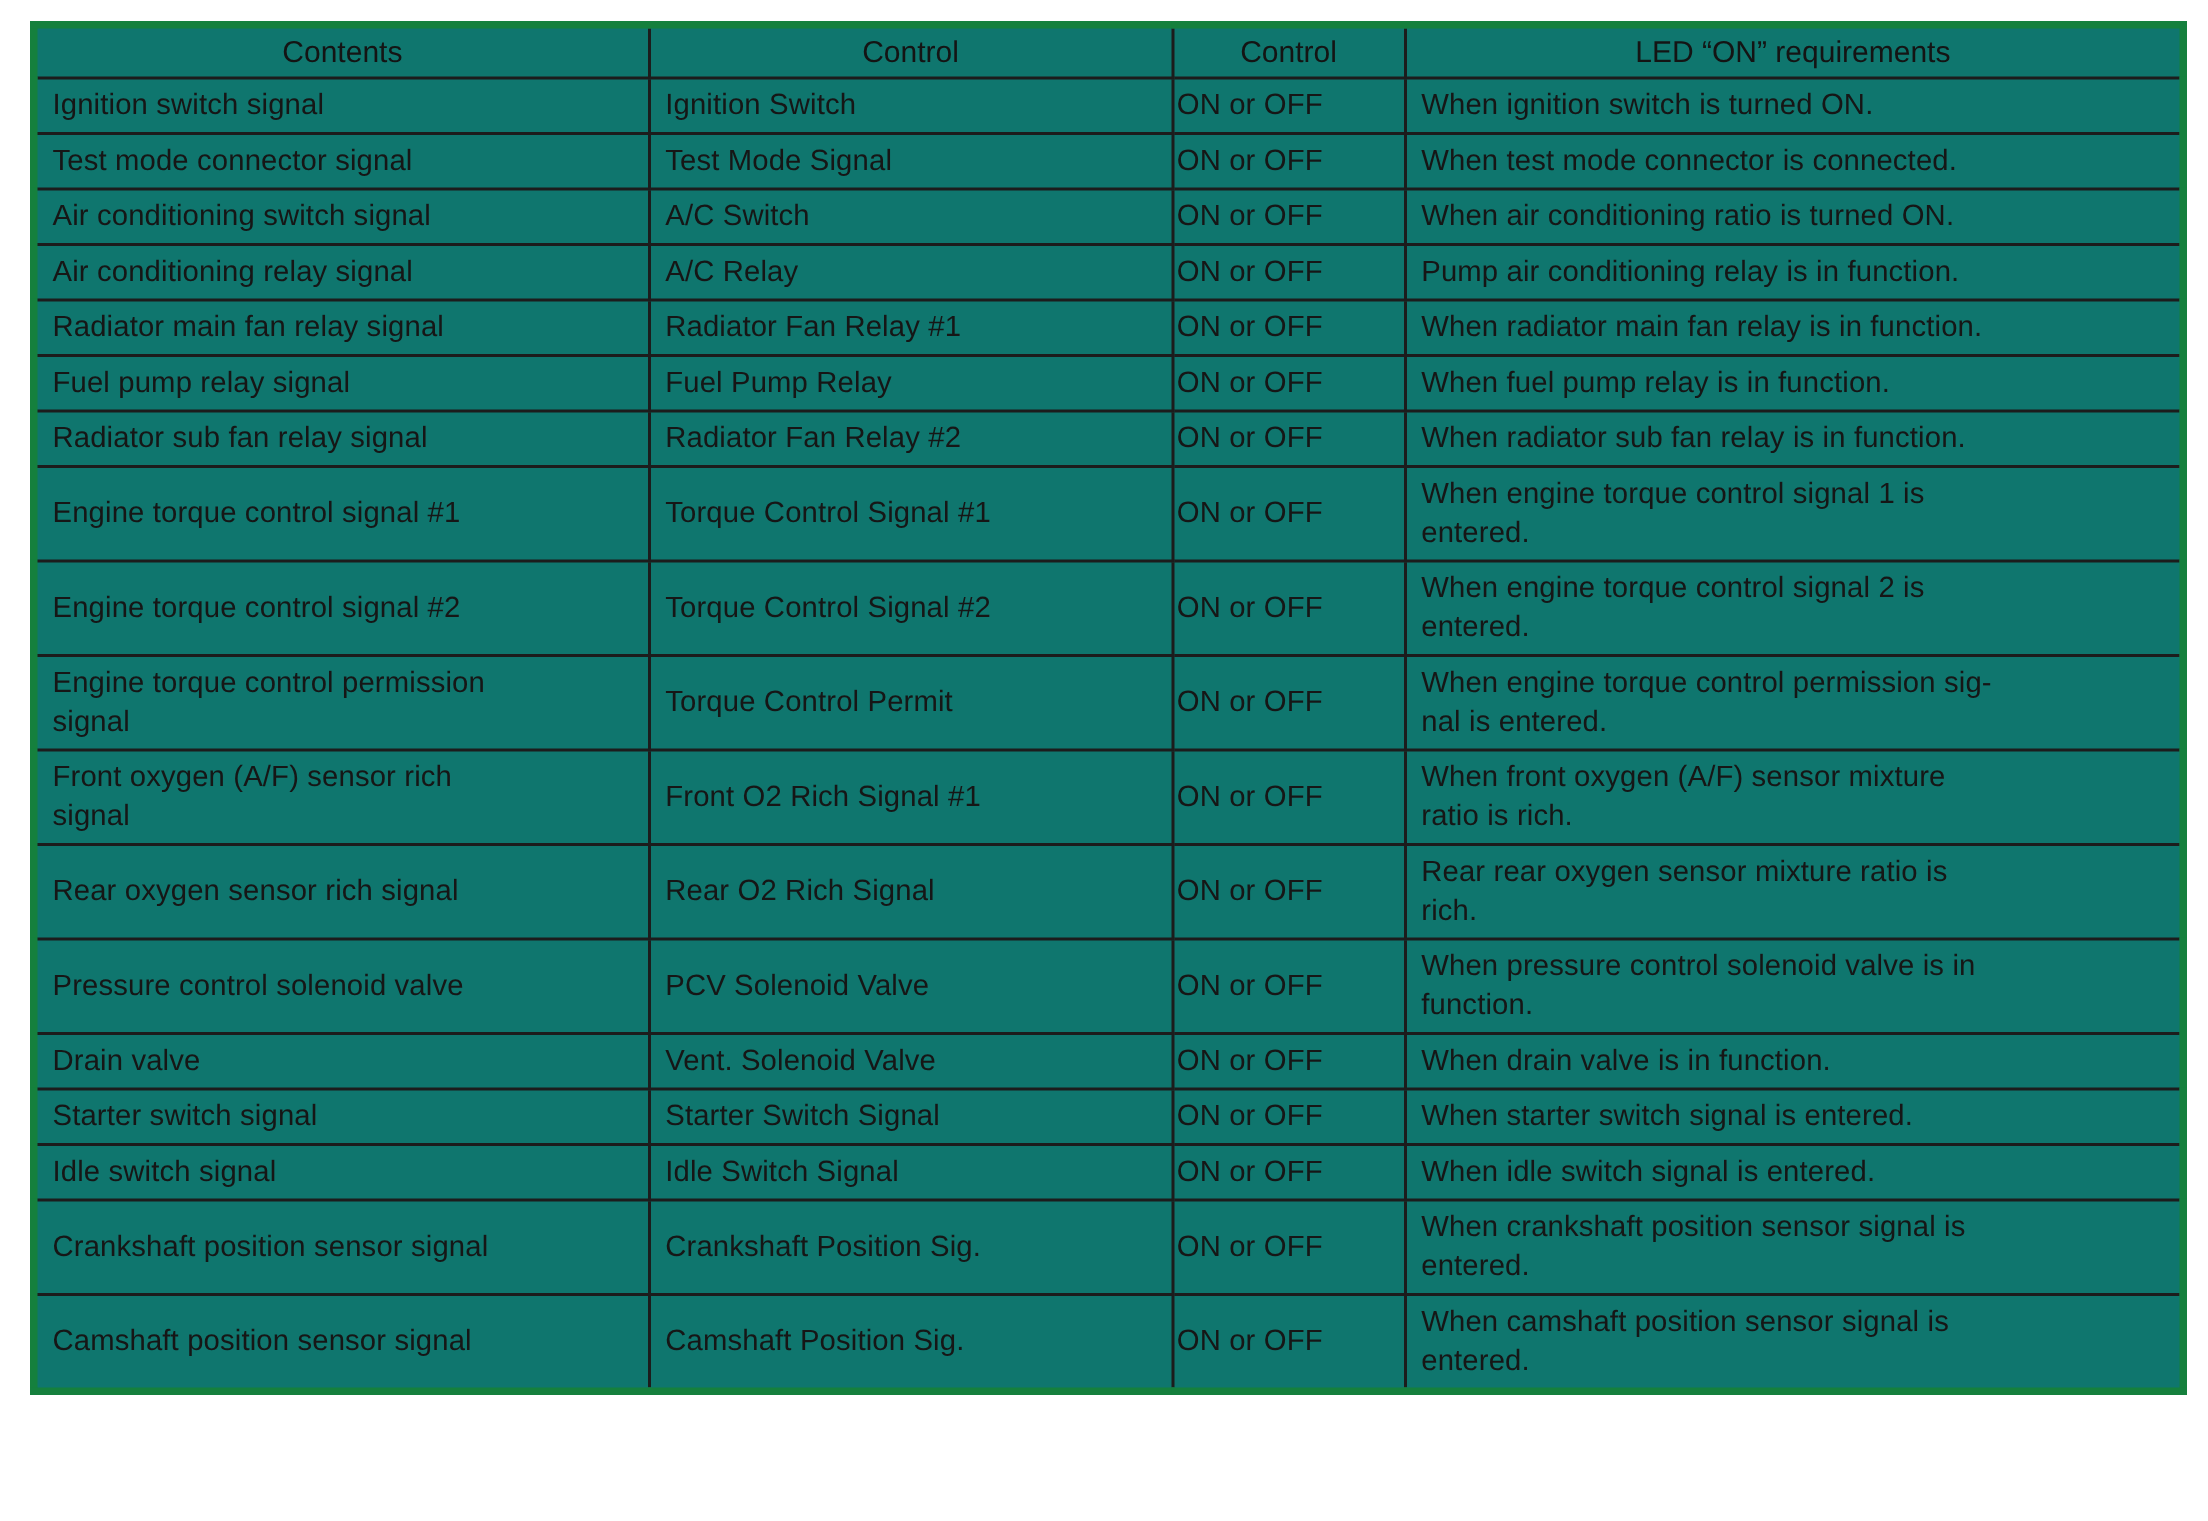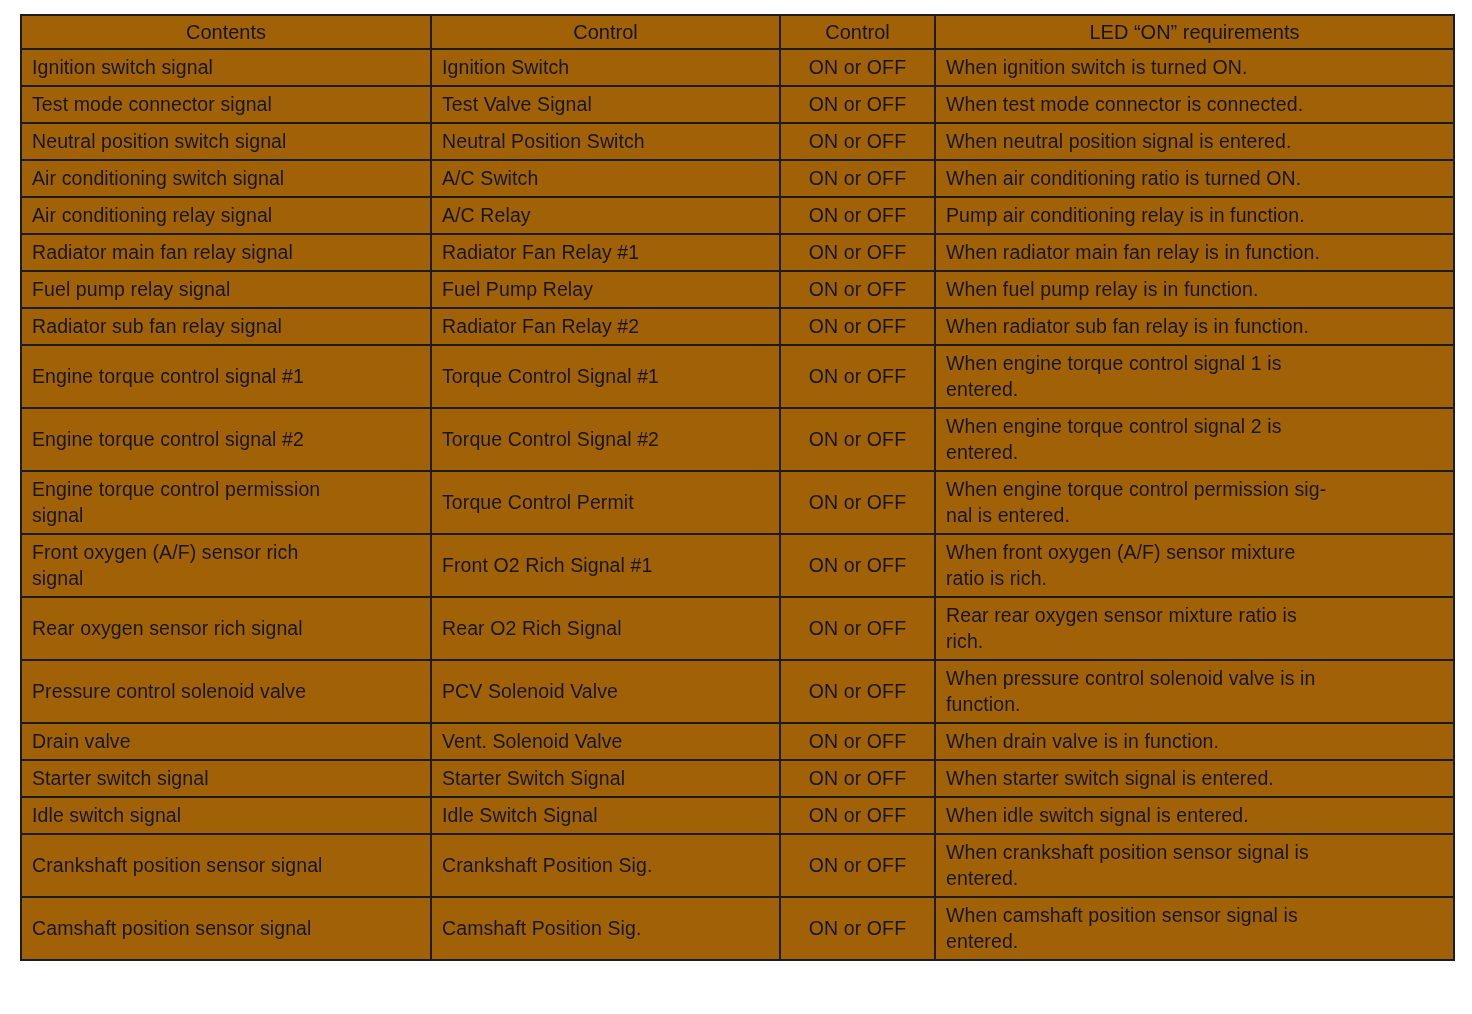--- a/index.html
+++ b/index.html
@@ -16,22 +16,22 @@
     -webkit-font-smoothing: antialiased;
   }
   .page {
     box-sizing: border-box;
     padding: 14px 19px 14px 20px;
   }
   table.doc-table {
     border-collapse: collapse;
     table-layout: fixed;
     width: 1433px;
-    background: #a16207;
-    border: 1px solid #15803d;
+    background: #0f766e;
+    border: 5px solid #15803d;
   }
   table.doc-table th,
   table.doc-table td {
     border: 2px solid #1c1c1c;
   }
   table.doc-table th {
     font-weight: 400;
     font-size: 20px;
     text-align: center;
     padding: 4px 6px;
@@ -41,21 +41,20 @@
   table.doc-table td {
     font-size: 19.5px;
     line-height: 26px;
     padding: 4px 10px 5px 10px;
     vertical-align: middle;
     white-space: pre-line;
     color: #161616;
     letter-spacing: 0.1px;
   }
   table.doc-table td.cell-message {
-    text-align: center;
     white-space: nowrap;
     padding-left: 2px;
     padding-right: 2px;
   }
   col.c-contents { width: 410px; }
   col.c-display  { width: 349px; }
   col.c-message  { width: 155px; }
   col.c-req      { width: 519px; }
 </style>
 </head>
@@ -80,31 +79,25 @@
     <tbody>
   <tr>
     <td class="cell-contents">Ignition switch signal</td>
     <td class="cell-display">Ignition Switch</td>
     <td class="cell-message">ON or OFF</td>
     <td class="cell-requirements">When ignition switch is turned ON.</td>
   </tr>
 
   <tr>
     <td class="cell-contents">Test mode connector signal</td>
-    <td class="cell-display">Test Valve Signal</td>
+    <td class="cell-display">Test Mode Signal</td>
     <td class="cell-message">ON or OFF</td>
     <td class="cell-requirements">When test mode connector is connected.</td>
   </tr>
 
-  <tr>
-    <td class="cell-contents">Neutral position switch signal</td>
-    <td class="cell-display">Neutral Position Switch</td>
-    <td class="cell-message">ON or OFF</td>
-    <td class="cell-requirements">When neutral position signal is entered.</td>
-  </tr>
 
   <tr>
     <td class="cell-contents">Air conditioning switch signal</td>
     <td class="cell-display">A/C Switch</td>
     <td class="cell-message">ON or OFF</td>
     <td class="cell-requirements">When air conditioning ratio is turned ON.</td>
   </tr>
 
   <tr>
     <td class="cell-contents">Air conditioning relay signal</td>

